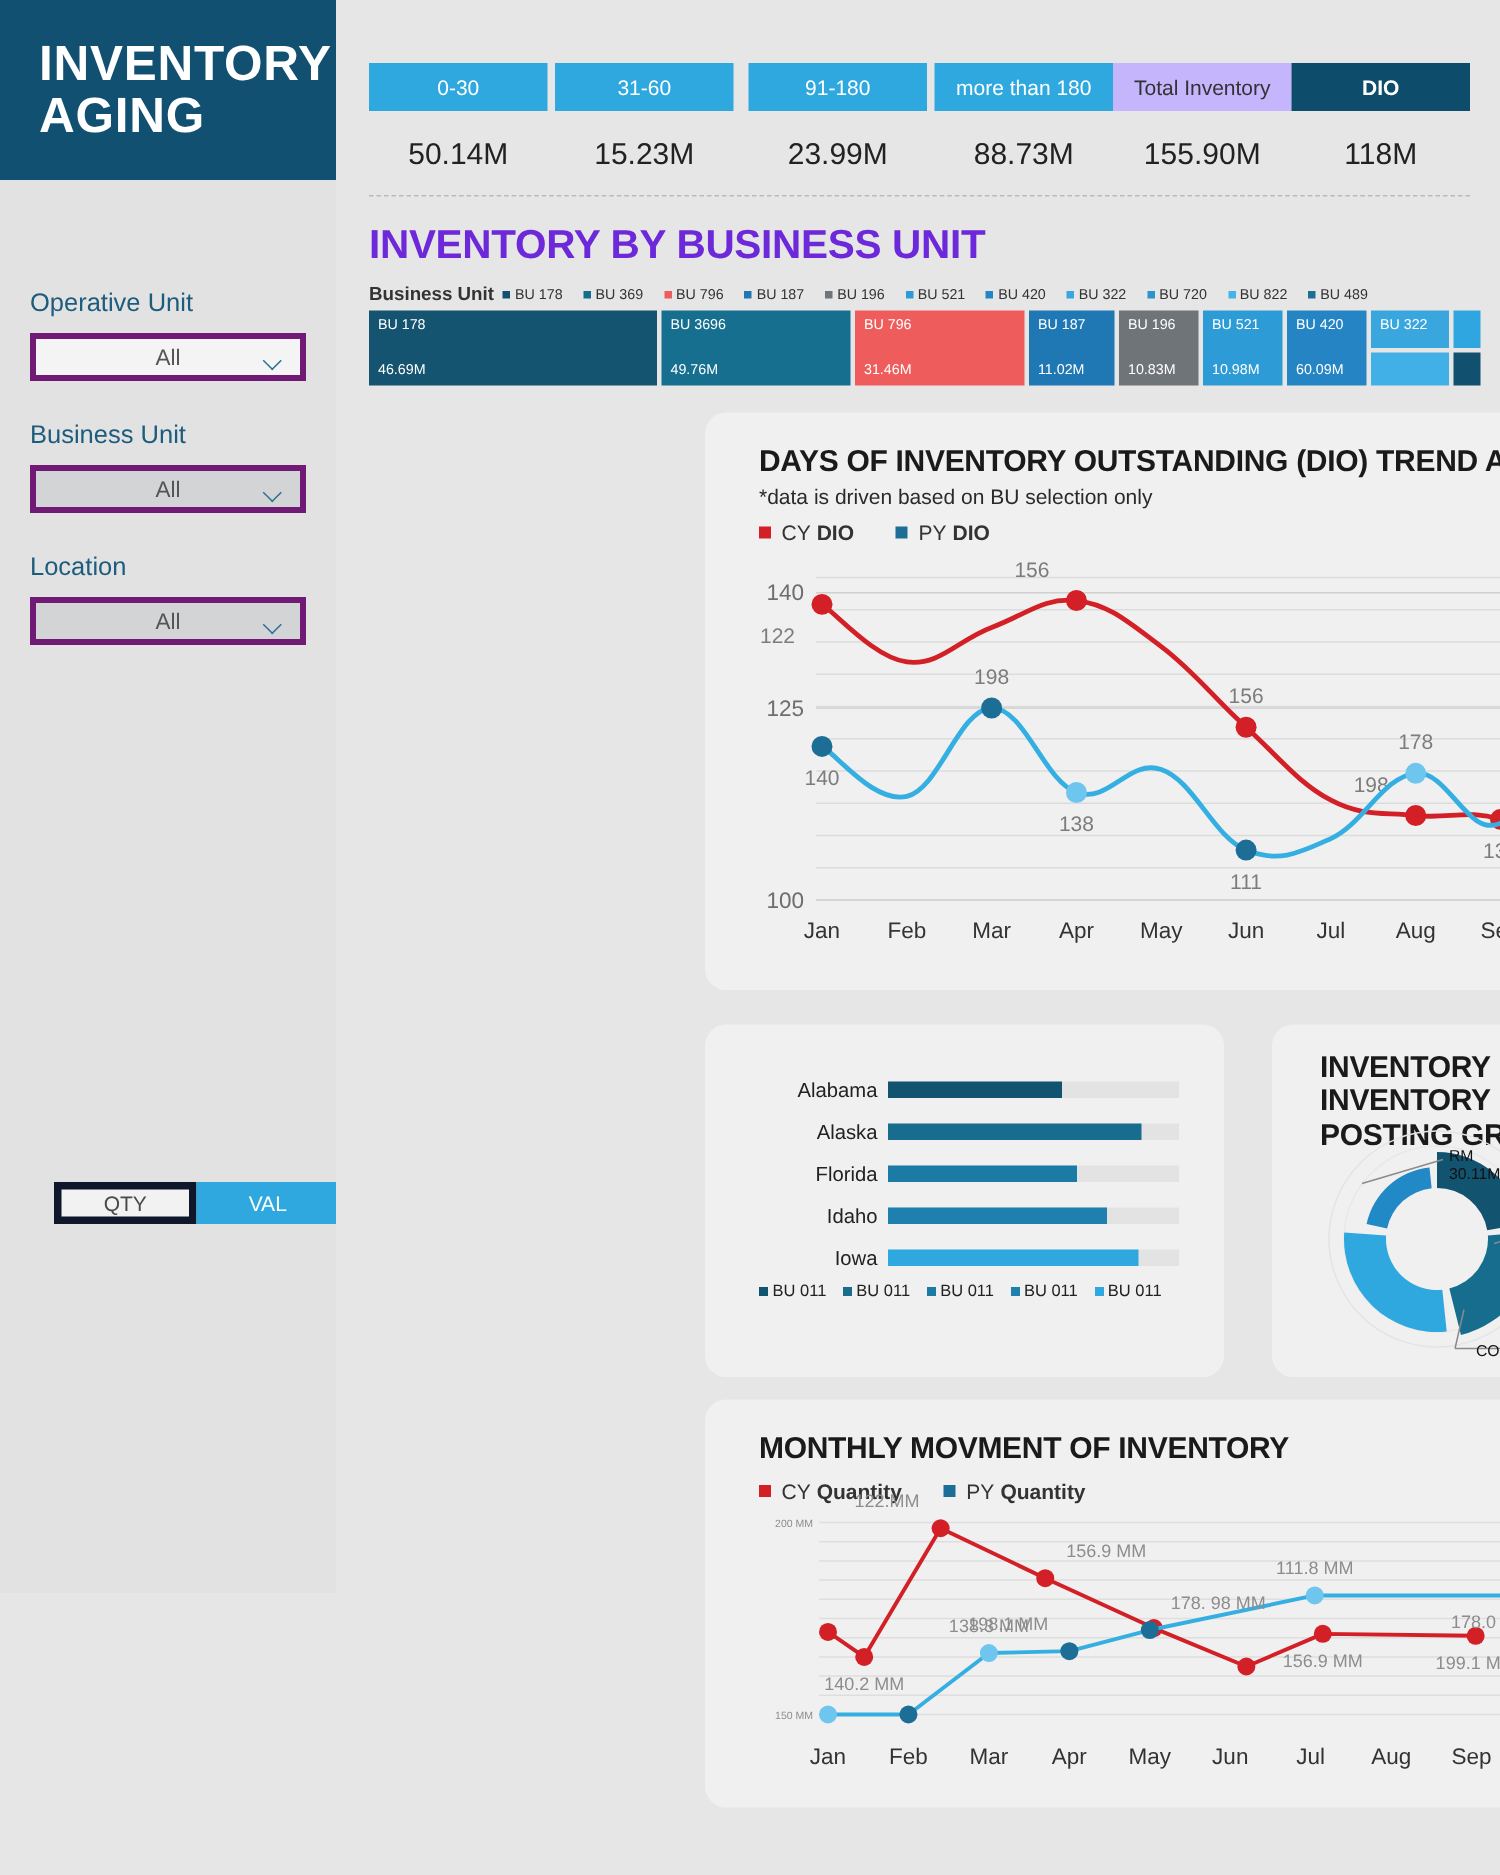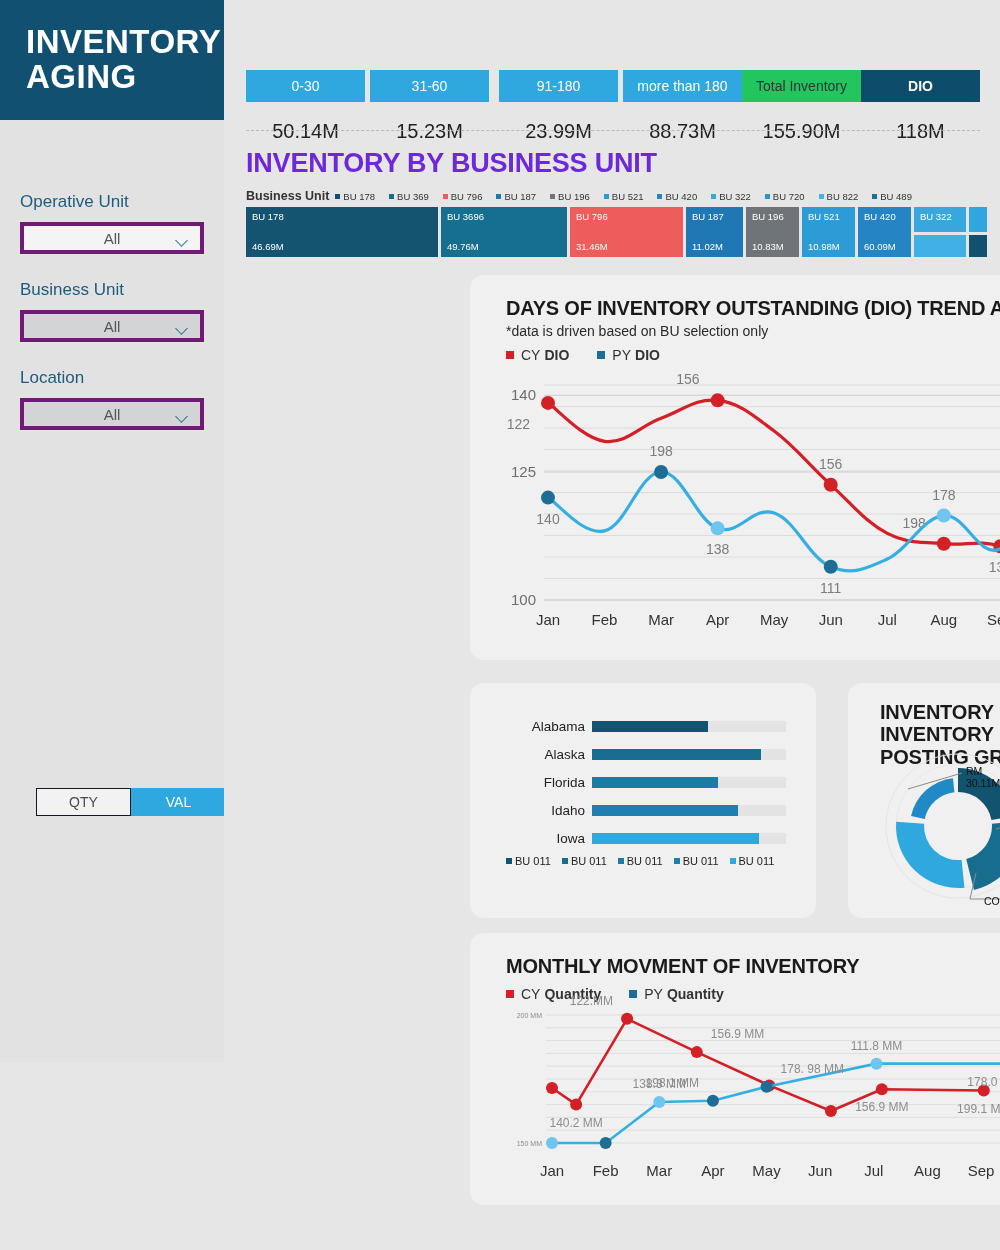--- a/index.html
+++ b/index.html
@@ -21,30 +21,30 @@
   .filter-group { margin-top:26px; }
   .dropdown { height:32px; margin:0 20px; display:flex; align-items:center; justify-content:center;
               position:relative; font-size:15px; color:#555; border:4px solid #701a75;}
   .dropdown.light { background:#f4f4f4; }
   .dropdown.dark  { background:#d2d4d6; }
   .chev { position:absolute; right:14px; top:10px; width:9px; height:9px;
           border-right:1.6px solid #2b6e92; border-bottom:1.6px solid #2b6e92; transform:rotate(45deg); }
   #toggle-row { position:absolute; left:36px; top:788px; display:flex; }
   #toggle-row .tg { width:95px; height:28px; display:flex; align-items:center; justify-content:center;
                     font-size:14px; }
-  .tg.off { background:#f2f2f2; color:#4a4a4a; border:1px solid #0f172a; }
+  .tg.off { background:#f2f2f2; color:#4a4a4a; border:5px solid #0f172a; }
   .tg.on  { background:#2fa8e0; color:#fff; }
   
   #main { position:absolute; left:224px; top:0; width:776px; height:1250px; background:#e6e6e6; }
   
   #kpi { position:absolute; left:22px; top:42px; width:734px; display:flex; }
   .kpi-cell { flex:1; }
   .kpi-head { height:32px; display:flex; align-items:center; justify-content:center;
-              font-size:14px; color:#fff; background:#2fa8e0;margin-top:28px; }
-  .kpi-head.total { background:#22c55e; color:#333; }
+              font-size:14px; color:#fff; background:#2fa8e0; }
+  .kpi-head.total { background:#c4b5fd; color:#333; }
   .kpi-head.dio { background:#0d4d6b; font-weight:bold; }
   .kpi-val { margin-top:18px; text-align:center; font-size:20px; color:#222; }
   .kpi-sep { width:5px; }
   #kpi-divider { position:absolute; left:22px; top:130px; width:734px;
                  border-top:1px dashed #b9b9b9; }
   
   #bu-title { position:absolute; left:22px; top:148px; font-size:27px; font-weight:bold;
               color:#6d28d9; letter-spacing:-.2px; }
   #bu-legend { position:absolute; left:22px; top:189px; width:736px; display:flex; align-items:center; font-size:9.5px; color:#333; }
   #bu-legend .lbl { font-weight:bold; font-size:12.5px; margin-right:6px; }

